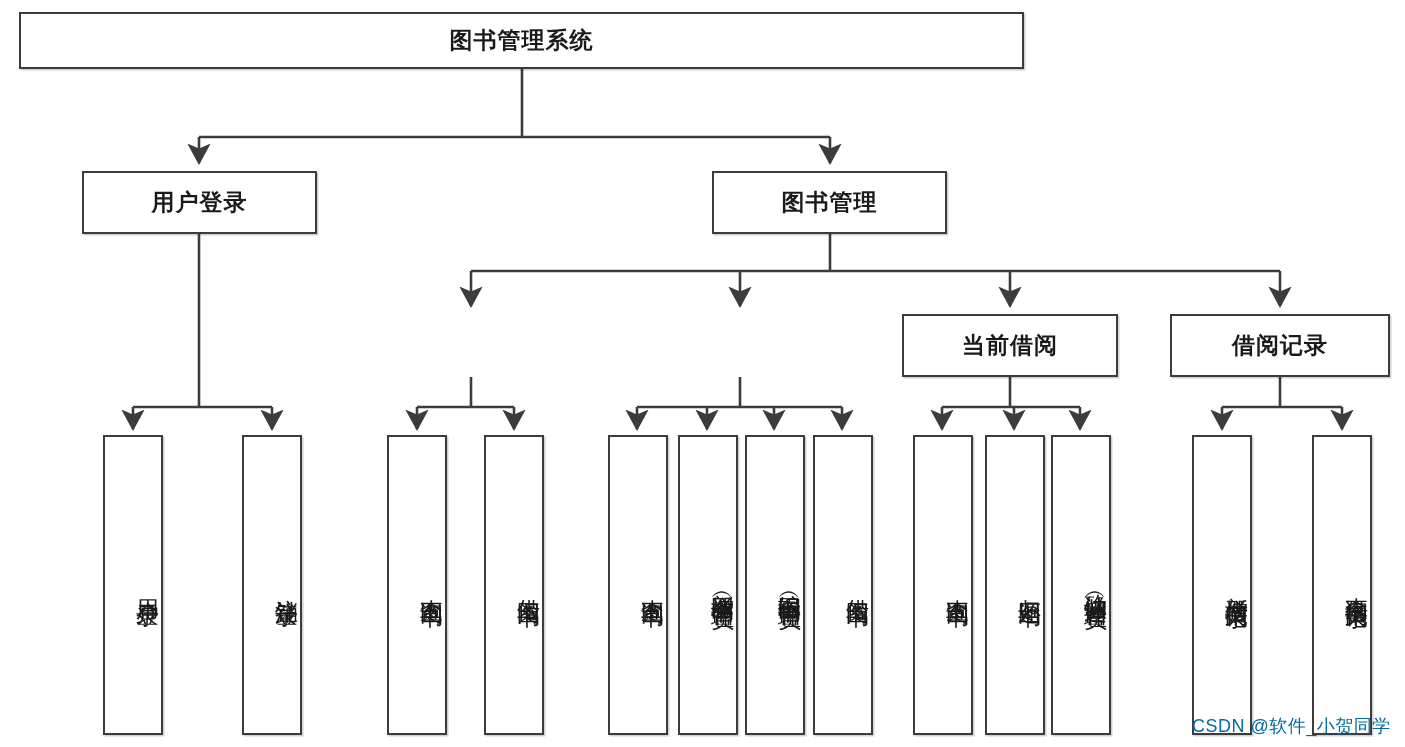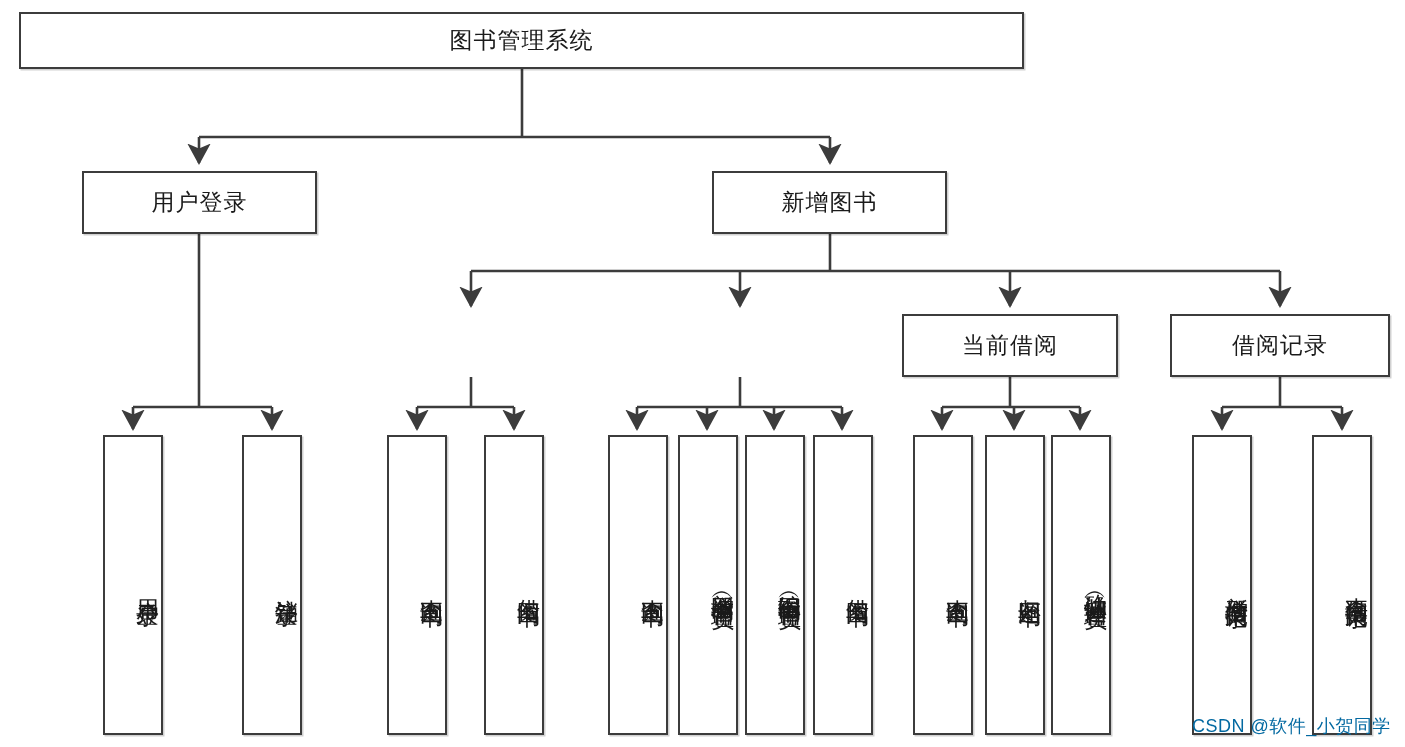--- a/index.html
+++ b/index.html
@@ -24,20 +24,21 @@
     background: #ffffff;
     display: flex;
     align-items: center;
     justify-content: center;
     color: #1a1a1a;
     box-shadow: 1.5px 1.5px 0 rgba(0,0,0,0.18);
   }
   .node.horiz {
     font-size: 23px;
     letter-spacing: 1px;
+    font-weight: bold;
   }
   .node.vert {
     writing-mode: vertical-rl;
     text-orientation: upright;
     font-size: 23px;
     line-height: 1.18;
     letter-spacing: 2px;
     padding: 8px 0;
     align-items: flex-start;
     justify-content: center;
@@ -119,21 +120,21 @@
       <path d="M 1222 407 L 1342 407"></path>
       <path d="M 1222 407 L 1222 429" marker-end="url(#arrow)"></path>
       <path d="M 1342 407 L 1342 429" marker-end="url(#arrow)"></path>
     </g>
   </svg>
 
   <div class="node horiz" style="left:19px; top:12px; width:1005px; height:57px;">图书管理系统</div>
 
   <div class="node horiz" style="left:82px; top:171px; width:235px; height:63px;">用户登录</div>
 
-  <div class="node horiz" style="left:712px; top:171px; width:235px; height:63px;">新增图书</div>
+  <div class="node horiz" style="left:712px; top:171px; width:235px; height:63px;">图书管理</div>
 
 
 
   <div class="node horiz" style="left:902px; top:314px; width:216px; height:63px;">当前借阅</div>
 
   <div class="node horiz" style="left:1170px; top:314px; width:220px; height:63px;">借阅记录</div>
 
   <div class="node vert" style="left:103px; top:435px; width:60px; height:300px;">
     <span>用户登录</span>
   </div>

